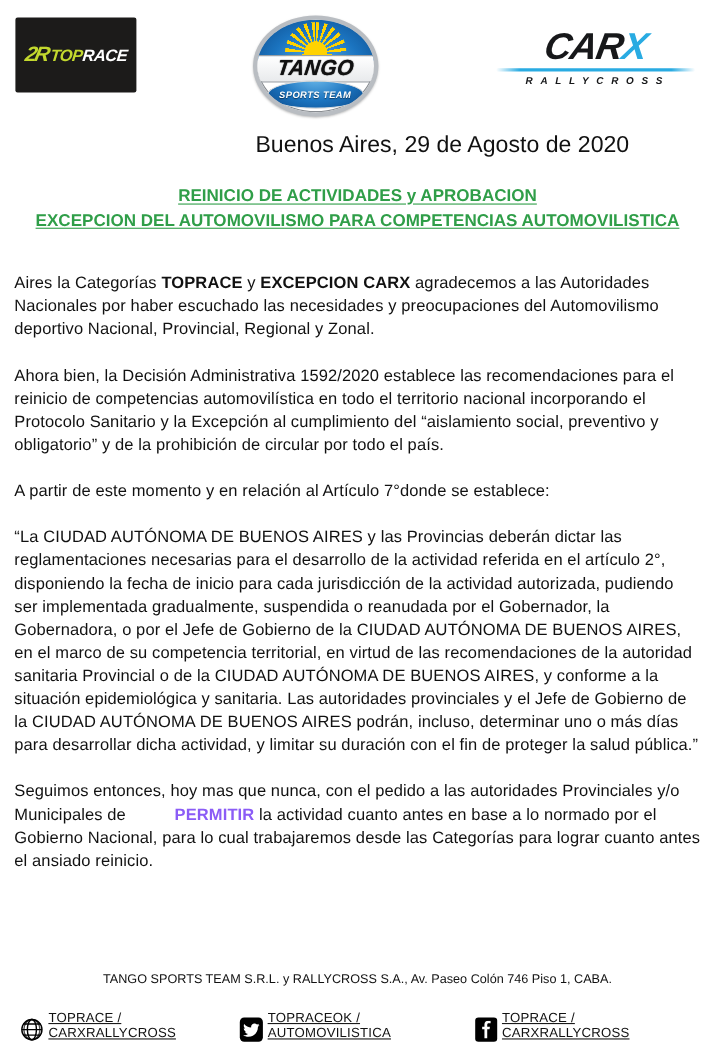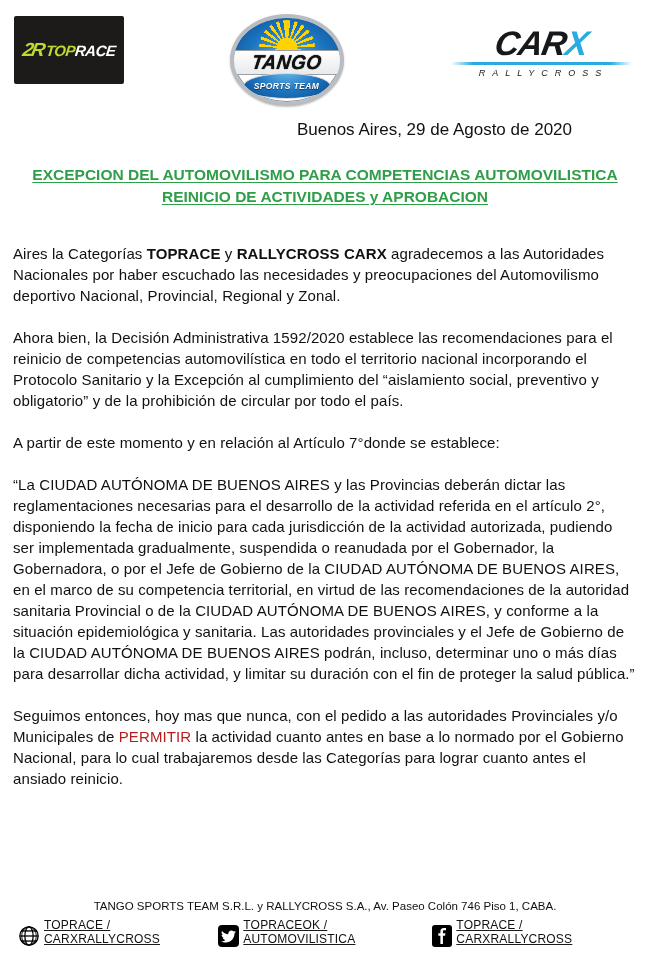--- a/index.html
+++ b/index.html
@@ -84,46 +84,46 @@
     font-weight: 900; font-style: italic; font-size: 34px; line-height: 34px;
     letter-spacing: -1px; transform: skewX(-10deg); white-space: nowrap;
   }
   .carx-car { color: #17181a; }
   .carx-x { color: #29abe2; }
   .carx-swoosh {
     height: 3px; margin: 2px 2px 3px 2px; border-radius: 2px;
     background: linear-gradient(90deg, rgba(41,171,226,0) 0%, #29abe2 12%, #29abe2 88%, rgba(41,171,226,0) 100%);
   }
   .carx-sub {
-    font-weight: 400; font-style: italic; font-size: 9px; color: #17181a;
+    font-weight: 700; font-style: italic; font-size: 9px; color: #17181a;
     letter-spacing: 7px; white-space: nowrap; margin-left: 4px;
   }
 
   
   .date-line {
     text-align: right; padding-right: 78px; margin-top: 12px;
-    font-size: 17px; color: #111;
+    font-size: 21px; color: #111;
   }
   .doc-title {
     text-align: center; margin-top: 24px;
     color: #2f9e48; font-weight: 700; font-size: 15.5px; line-height: 22px;
   }
   .doc-title .t-line { text-decoration: underline; text-underline-offset: 2px; }
 
   .body-text { padding: 0 13px; margin-top: 35px; }
   .body-text p {
     font-size: 15px; line-height: 21px; color: #111;
     margin-bottom: 21px; letter-spacing: 0.1px;
   }
   .body-text p:last-child { margin-bottom: 0; }
 
   
   .footer { position: absolute; left: 0; right: 0; bottom: 10px; }
   .footer-address {
-    text-align: center; font-size: 11.5px; color: #111; margin-bottom: 6px;
+    text-align: center; font-size: 11.5px; color: #111; margin-bottom: 21px;
   }
   .social-row {
     display: flex; justify-content: space-between; align-items: center;
     padding: 0 18px;
     text-decoration: underline;
   }
   .social-item { display: flex; align-items: flex-end; gap: 4px; }
   .social-item .handle { font-size: 12px; color: #111; letter-spacing: 0.2px; padding-bottom: 1px; }
   .icon-globe svg { display: block; }
   .icon-square {
@@ -163,30 +163,30 @@
       <div class="carx-line1"><span class="carx-car">CAR</span><span class="carx-x">X</span></div>
       <div class="carx-swoosh"></div>
       <div class="carx-sub">RALLYCROSS</div>
     </div>
 
   </div>
 
   <div class="date-line">Buenos Aires, 29 de Agosto de 2020</div>
 
   <div class="doc-title">
+    <div><span class="t-line">REINICIO DE ACTIVIDADES y APROBACION</span></div>
     <div><span class="t-line">EXCEPCION DEL AUTOMOVILISMO PARA COMPETENCIAS AUTOMOVILISTICA</span></div>
-    <div><span class="t-line">REINICIO DE ACTIVIDADES y APROBACION</span></div>
   </div>
 
   <div class="body-text">
-    <p><span>Aires la Categorías </span><span style="font-weight: 700;">TOPRACE</span><span> y </span><span style="font-weight: 700;">RALLYCROSS CARX</span><span> agradecemos a las Autoridades Nacionales por haber escuchado las necesidades y preocupaciones del Automovilismo deportivo Nacional, Provincial, Regional y Zonal.</span></p>
+    <p><span>Aires la Categorías </span><span style="font-weight: 700;">TOPRACE</span><span> y </span><span style="font-weight: 700;">EXCEPCION CARX</span><span> agradecemos a las Autoridades Nacionales por haber escuchado las necesidades y preocupaciones del Automovilismo deportivo Nacional, Provincial, Regional y Zonal.</span></p>
     <p><span>Ahora bien, la Decisión Administrativa 1592/2020 establece las recomendaciones para el reinicio de competencias automovilística en todo el territorio nacional incorporando el Protocolo Sanitario y la Excepción al cumplimiento del “aislamiento social, preventivo y obligatorio” y de la prohibición de circular por todo el país.</span></p>
     <p><span>A partir de este momento y en relación al Artículo 7°donde se establece:</span></p>
     <p><span>“La CIUDAD AUTÓNOMA DE BUENOS AIRES y las Provincias deberán dictar las reglamentaciones necesarias para el desarrollo de la actividad referida en el artículo 2°, disponiendo la fecha de inicio para cada jurisdicción de la actividad autorizada, pudiendo ser implementada gradualmente, suspendida o reanudada por el Gobernador, la Gobernadora, o por el Jefe de Gobierno de la CIUDAD AUTÓNOMA DE BUENOS AIRES, en el marco de su competencia territorial, en virtud de las recomendaciones de la autoridad sanitaria Provincial o de la CIUDAD AUTÓNOMA DE BUENOS AIRES, y conforme a la situación epidemiológica y sanitaria. Las autoridades provinciales y el Jefe de Gobierno de la CIUDAD AUTÓNOMA DE BUENOS AIRES podrán, incluso, determinar uno o más días para desarrollar dicha actividad, y limitar su duración con el fin de proteger la salud pública.”</span></p>
-    <p><span>Seguimos entonces, hoy mas que nunca, con el pedido a las autoridades Provinciales y/o Municipales de </span><span style="font-weight: 400; color: #b91c1c;">PERMITIR</span><span> la actividad cuanto antes en base a lo normado por el Gobierno Nacional, para lo cual trabajaremos desde las Categorías para lograr cuanto antes el ansiado reinicio.</span></p>
+    <p><span>Seguimos entonces, hoy mas que nunca, con el pedido a las autoridades Provinciales y/o Municipales de </span><span style="font-weight: 700; color: #8b5cf6; margin-left: 40px;">PERMITIR</span><span> la actividad cuanto antes en base a lo normado por el Gobierno Nacional, para lo cual trabajaremos desde las Categorías para lograr cuanto antes el ansiado reinicio.</span></p>
   </div>
 
   <div class="footer">
     <div class="footer-address">TANGO SPORTS TEAM S.R.L. y RALLYCROSS S.A., Av. Paseo Colón 746 Piso 1, CABA.</div>
     <div class="social-row">
 
       <div class="social-item">
         <span class="icon-globe">
           <svg width="22" height="22" viewBox="0 0 24 24" fill="none" stroke="#000" stroke-width="1.4">
             <circle cx="12" cy="12" r="10"></circle>

